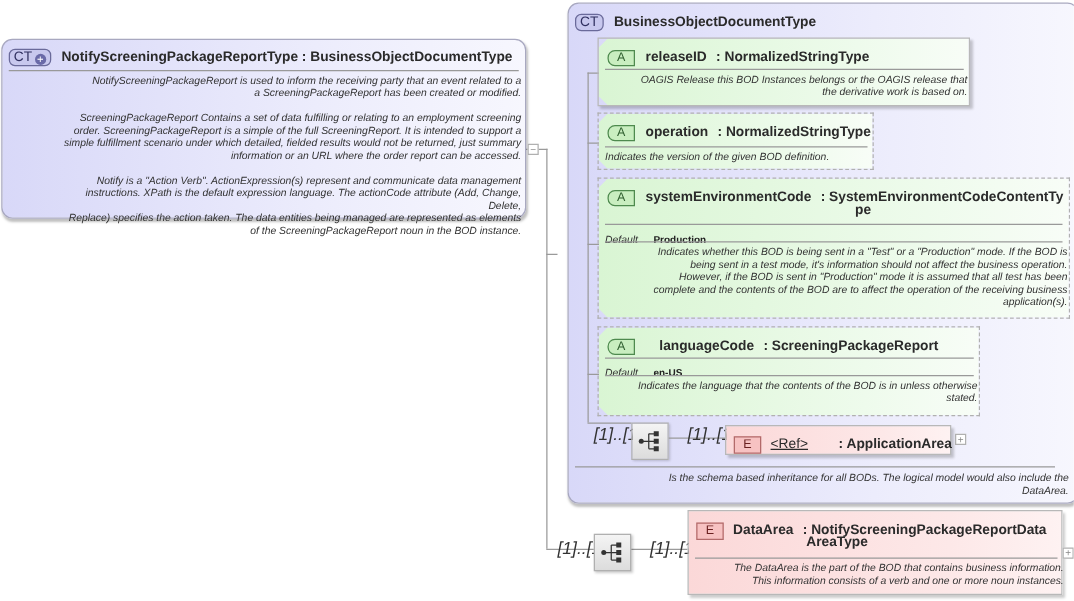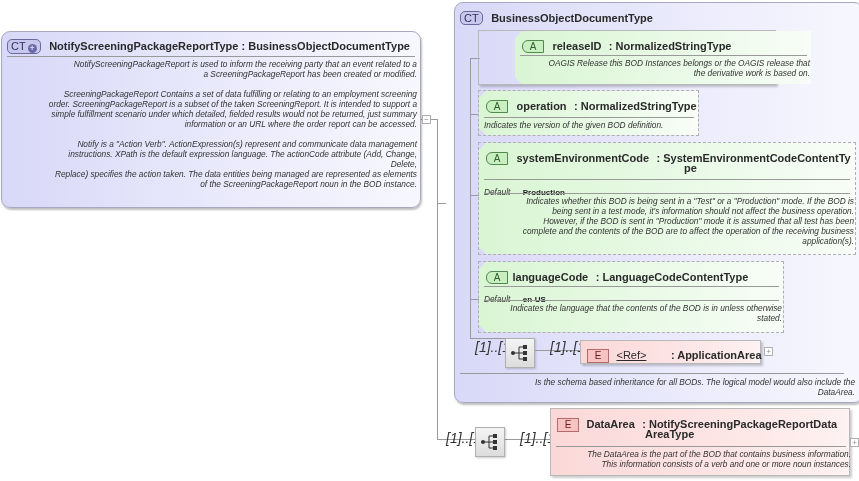--- a/index.html
+++ b/index.html
@@ -56,32 +56,32 @@
 </head>
 <body>
 
 <div class="line-h" style="left:420px; top:119px; width:10px;"></div>
 <div class="line-v" style="left:437px; top:119px; height:320px;"></div>
 <div class="line-h" style="left:430px; top:119px; width:8px;"></div>
 <div class="line-h" style="left:437px; top:203px; width:9px;"></div>
 <div class="line-h" style="left:437px; top:439px; width:38px;"></div>
 <div class="line-h" style="left:505px; top:439px; width:45px;"></div>
 
-<div class="abs ct-box" style="left:1px; top:31px; width:420px; height:177px;">
+<div class="abs ct-box" style="left:1px; top:31px; width:420px; height:144px;">
   <div class="abs" style="left:5px; top:4px; white-space:nowrap;">
     <span class="ct-badge"><span>CT</span><span style="display:inline-block;width:9px;height:9px;border-radius:50%;background:#6a6aa8;color:#fff;font-size:9px;line-height:9px;text-align:center;margin-left:2px;vertical-align:-1px;">+</span></span>
     <span class="ct-title" style="margin-left:4px;">NotifyScreeningPackageReportType : BusinessObjectDocumentType</span>
   </div>
   <div class="abs hr" style="left:5px; top:24px; width:408px;"></div>
   <div class="abs doc" style="left:5px; top:27px; width:410px;">
     <div>NotifyScreeningPackageReport is used to inform the receiving party that an event related to a</div>
     <div>a ScreeningPackageReport has been created or modified.</div>
     <div style="height:10px;"></div>
     <div>ScreeningPackageReport  Contains a set of data fulfilling or relating to an employment screening</div>
-    <div>order. ScreeningPackageReport is a subset of the taken ScreeningReport. It is intended to support a</div>
+    <div>order. ScreeningPackageReport is a simple of the full ScreeningReport. It is intended to support a</div>
     <div>simple fulfillment scenario under which detailed, fielded results would not be returned, just summary</div>
     <div>information or an URL where the order report can be accessed.</div>
     <div style="height:10px;"></div>
     <div>Notify is a "Action Verb". ActionExpression(s) represent and communicate data management</div>
     <div>instructions. XPath is the default expression language. The actionCode attribute (Add, Change,</div>
     <div>Delete,</div>
     <div>Replace) specifies the action taken. The data entities being managed are represented as elements</div>
     <div>of the ScreeningPackageReport noun in the BOD instance.</div>
   </div>
 </div>
@@ -95,21 +95,21 @@
   </div>
 
   <div class="line-v" style="left:15px; top:55px; height:280px;"></div>
   <div class="line-h" style="left:15px; top:55px; width:10px;"></div>
   <div class="line-h" style="left:15px; top:111px; width:10px;"></div>
   <div class="line-h" style="left:15px; top:192px; width:10px;"></div>
   <div class="line-h" style="left:15px; top:296px; width:10px;"></div>
   <div class="line-h" style="left:15px; top:335px; width:35px;"></div>
 
   <div class="attr-wrap attr-solid" style="left:23px; top:27px; width:298px; height:55px;">
-    <div class="attr" style="width:100%; height:100%; position:relative;margin-left:36px;">
+    <div class="attr" style="width:100%; height:100%; position:relative;">
       <div class="abs" style="left:7px; top:5px; white-space:nowrap;">
         <span class="a-badge">A</span>
         <span class="a-title" style="margin-left:4px;">releaseID</span>
         <span class="a-title" style="margin-left:3px;">: NormalizedStringType</span>
       </div>
       <div class="abs hr" style="left:5px; top:24px; width:287px;"></div>
       <div class="abs doc" style="left:5px; top:27px; width:290px;">
         <div>OAGIS Release this BOD Instances belongs or the OAGIS release that</div>
         <div>the derivative work is based on.</div>
       </div>
@@ -151,22 +151,22 @@
         <div>complete and the contents of the BOD are to affect the operation of the receiving business</div>
         <div>application(s).</div>
       </div>
     </div>
   </div>
 
   <div class="attr-wrap attr-dash" style="left:23px; top:258px; width:306px; height:72px;">
     <div class="attr" style="width:100%; height:100%; position:relative;">
       <div class="abs" style="left:7px; top:5px; white-space:nowrap;">
         <span class="a-badge">A</span>
-        <span class="a-title" style="margin-left:0;">languageCode</span>
-        <span class="a-title" style="margin-left:3px;">: LanguageCodeContentType</span>
+        <span class="a-title" style="margin-left:15px;">languageCode</span>
+        <span class="a-title" style="margin-left:3px;">: ScreeningPackageReport</span>
       </div>
       <div class="abs hr" style="left:5px; top:24px; width:295px;"></div>
       <div class="abs" style="left:5px; top:26px; white-space:nowrap;">
         <span class="default-lbl">Default</span>
         <span class="default-val">en-US</span>
       </div>
       <div class="abs hr" style="left:5px; top:38px; width:295px;"></div>
       <div class="abs doc" style="left:5px; top:41px; width:298px;">
         <div>Indicates the language that the contents of the BOD is in unless otherwise</div>
         <div>stated.</div>

